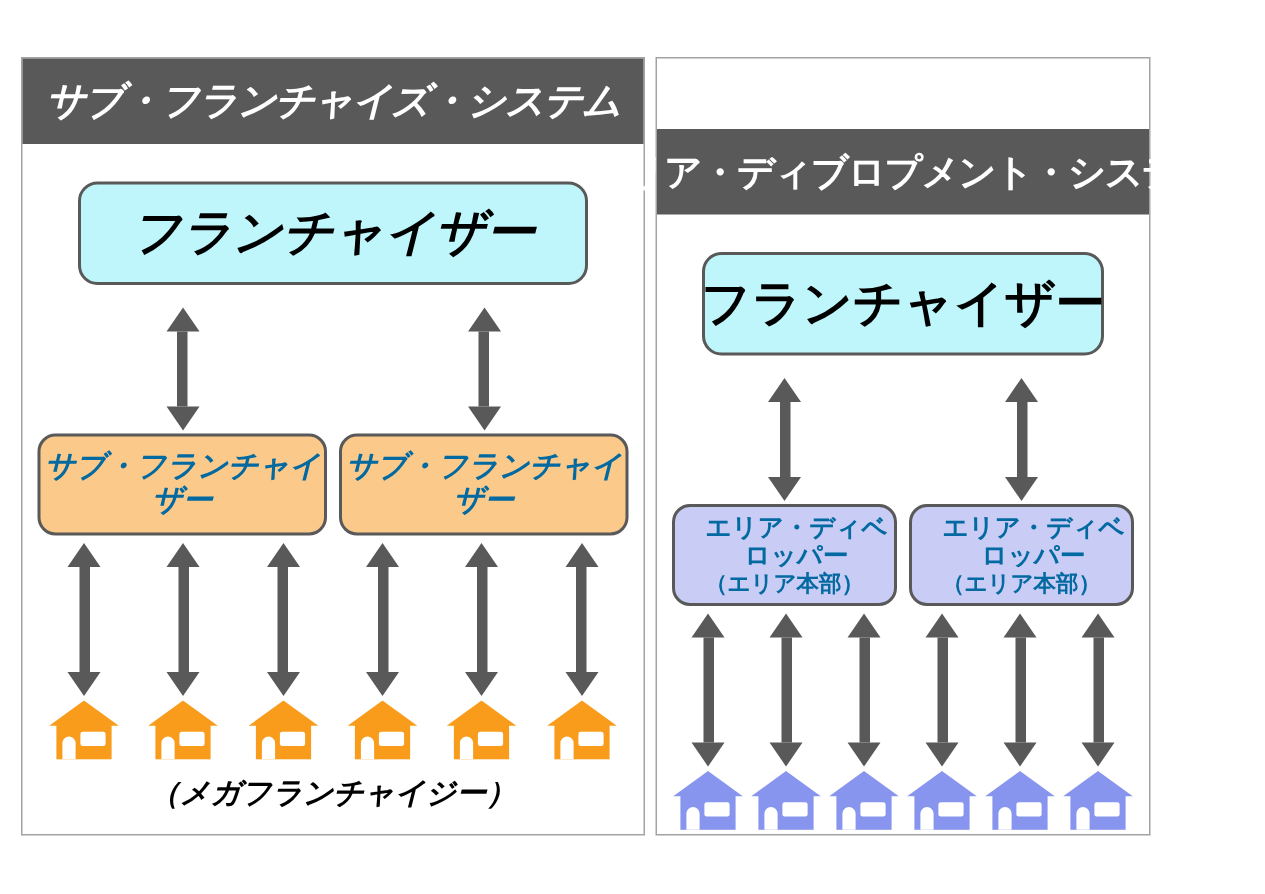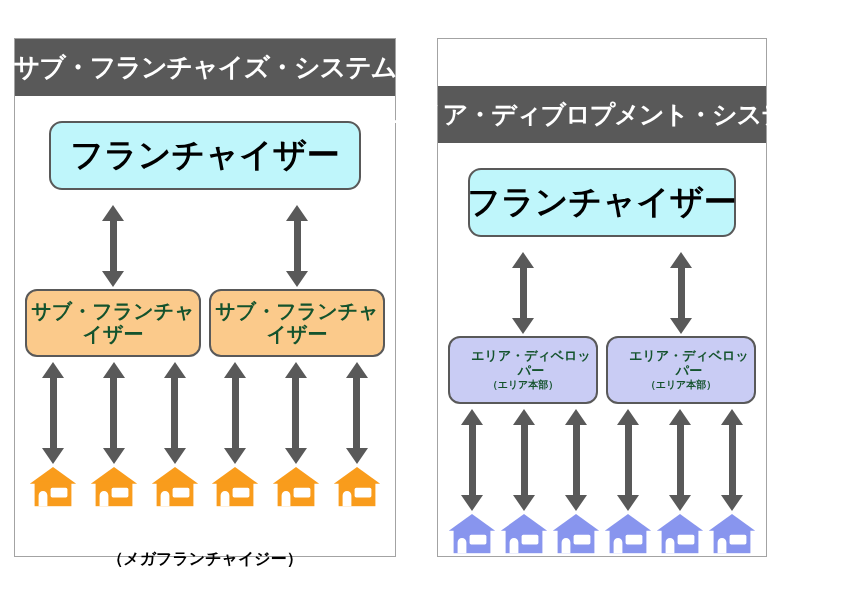--- a/index.html
+++ b/index.html
@@ -7,57 +7,57 @@
     --franchisor-box-bg:#bff6fb; --box-border:#595959; --panel-border:#a3a3a3;
     --sub-franchise-box-bg:#fbca8b; --sub-franchise-house:#f99c1c;
     --area-dev-box-bg:#c9ccf4; --area-dev-house:#8895ee;
   }
   *{margin:0;padding:0;box-sizing:border-box;}
   html,body{background:#ffffff;}
   body{font-family:"Liberation Sans","DejaVu Sans",sans-serif;font-weight:bold;}
   .stage{position:relative;width:843px;height:596px;background:#ffffff;overflow:hidden;}
   .panel{position:absolute;top:38px;height:519px;background:#ffffff;
          border:1px solid var(--panel-border);display:flex;flex-direction:column;}
-  .panel-left{left:14px;width:382px;}
+  .panel-left{left:14px;width:416px;font-style:italic;}
   .panel-right{left:437px;width:330px;justify-content:flex-end;}
   .panel-header{height:57px;flex:0 0 57px;background:var(--header-bg);color:var(--header-text);
                 display:flex;align-items:center;justify-content:center;
                 font-size:26px;letter-spacing:-1px;white-space:nowrap;}
   .panel-right .panel-header{font-size:25px;}
   .franchisor-box{margin:25px auto 12px;width:82%;height:69px;flex:0 0 69px;
                   background:var(--franchisor-box-bg);border:2px solid var(--box-border);
                   border-radius:13px;display:flex;align-items:center;justify-content:center;
                   font-size:33px;color:#000;white-space:nowrap;}
   .arrow-row-1{flex:0 0 87px;display:grid;grid-template-columns:1fr 1fr;
                justify-items:center;padding:3px 10px 2px;column-gap:8px;}
   .mid-row{flex:0 0 68px;display:grid;grid-template-columns:1fr 1fr;
            column-gap:8px;padding:0 10px;}
   .mid-box{background:var(--mid-bg);border:2px solid var(--box-border);border-radius:12px;
            display:flex;flex-direction:column;align-items:center;justify-content:center;
-           color:#14532d;text-align:center;line-height:1.15;}
+           color:#0369a1;text-align:center;line-height:1.15;}
   .panel-left .mid-box{--mid-bg:var(--sub-franchise-box-bg);font-size:20px;}
   .panel-right .mid-box{--mid-bg:var(--area-dev-box-bg);}
-  .panel-right .mid-line1{font-size:13px;margin-left:16px;}
-  .panel-right .mid-line2{font-size:10px;}
+  .panel-right .mid-line1{font-size:17px;margin-left:16px;}
+  .panel-right .mid-line2{font-size:15px;}
   .arrow-row-2{flex:0 0 110px;display:grid;grid-template-columns:repeat(6,1fr);
                justify-items:center;padding:5px 8px 3px;}
   .varrow{display:flex;flex-direction:column;align-items:center;height:100%;}
   .varrow .head-up{width:0;height:0;border-left:11px solid transparent;
                    border-right:11px solid transparent;border-bottom:16px solid var(--arrow);}
   .varrow .shaft{width:7px;flex:1;background:var(--arrow);}
   .varrow .head-down{width:0;height:0;border-left:11px solid transparent;
                      border-right:11px solid transparent;border-top:16px solid var(--arrow);}
   .house-row{flex:0 0 42px;display:grid;grid-template-columns:repeat(6,1fr);
              justify-items:center;padding:0 8px;}
   .house{display:block;}
   .panel-left .house{color:var(--sub-franchise-house);}
   .panel-right .house{color:var(--area-dev-house);}
   .store-label{margin-top:8px;text-align:center;color:#000;line-height:1.2;}
   .store-label .label-line1{font-size:19px;}
-  .store-label .label-line2{font-size:16px;margin-top:32px;}
+  .store-label .label-line2{font-size:20px;}
 </style>
 </head>
 <body>
 
 <div class="stage">
 
   <div class="panel panel-left">
     <div class="panel-header">サブ・フランチャイズ・システム</div>
 
     <div class="franchisor-box">フランチャイザー</div>

